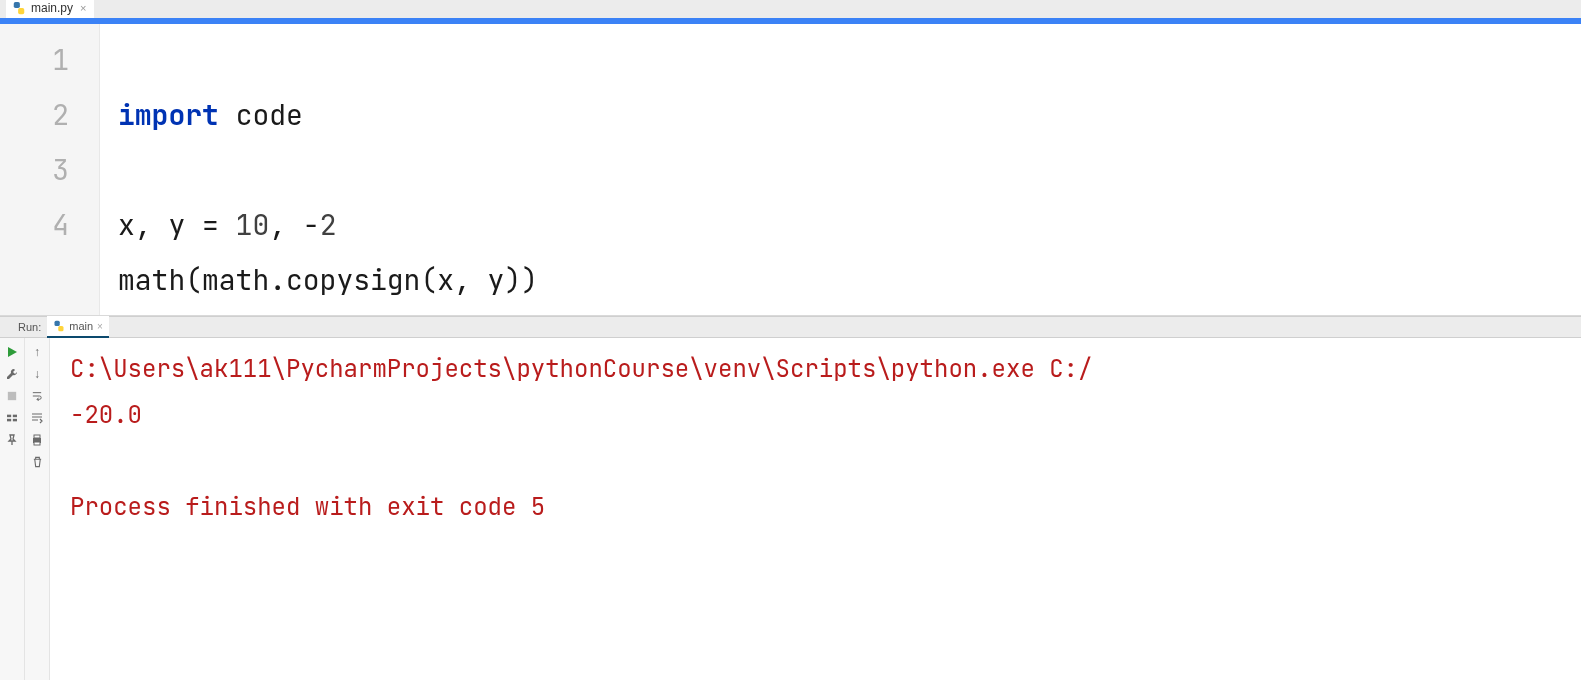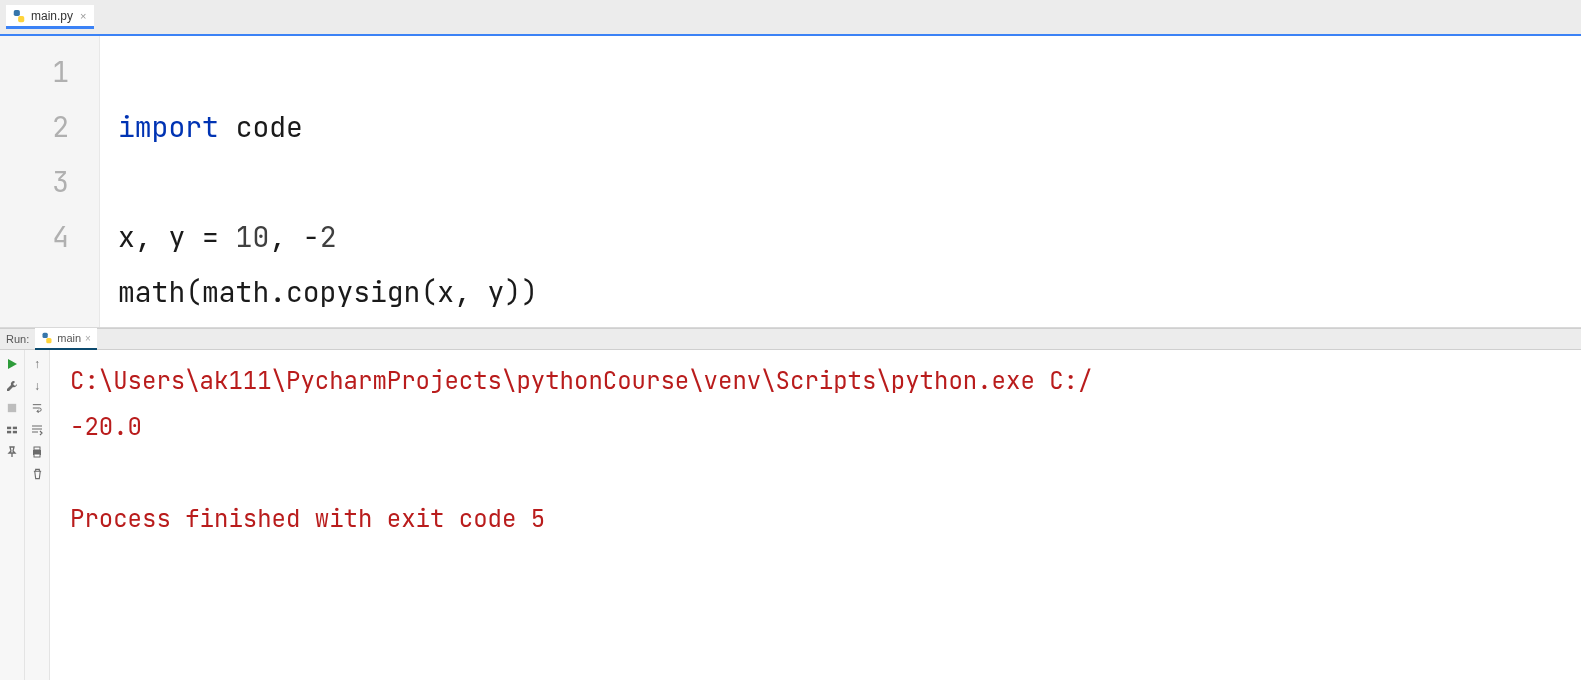--- a/index.html
+++ b/index.html
@@ -10,23 +10,23 @@
     height: 680px;
     overflow: hidden;
     display: flex;
     flex-direction: column;
   }
 
   
   .tab-bar {
     display: flex;
     align-items: center;
-    height: 36px;
+    height: 24px;
     background: #ececec;
-    border-bottom: 2px solid #3b82f6;
+    border-bottom: 6px solid #3b82f6;
     padding-left: 6px;
   }
   .file-tab {
     display: flex;
     align-items: center;
     gap: 5px;
     height: 24px;
     padding: 0 8px 0 6px;
     background: #fff;
     border-bottom: 3px solid #3b82f6;
@@ -64,36 +64,36 @@
     border-right: 1px solid #e8e8e8;
   }
   .code {
     font-family: "JetBrains Mono","Consolas",monospace;
     font-size: 28px;
     line-height: 55px;
     padding: 8px 0 8px 18px;
     white-space: pre;
     color: #1a1a1a;
   }
-  .kw { color: #0033b3; }
+  .kw { color: #0033b3; font-weight: bold; }
   .num { color: #404040; }
   .fn { color: #1a1a1a; }
   .txt { color: #1a1a1a; }
 
   
   .run-header {
     display: flex;
     align-items: center;
     height: 22px;
     background: #ececec;
     border-top: 1px solid #cfcfcf;
     border-bottom: 1px solid #cfcfcf;
     font-size: 11px;
     color: #555;
-    padding-left: 6px;
+    padding-left: 18px;
     gap: 6px;
   }
   .run-header .run-label { color: #555; }
   .run-tab {
     display: flex;
     align-items: center;
     gap: 4px;
     height: 22px;
     padding: 0 6px;
     background: #fff;

